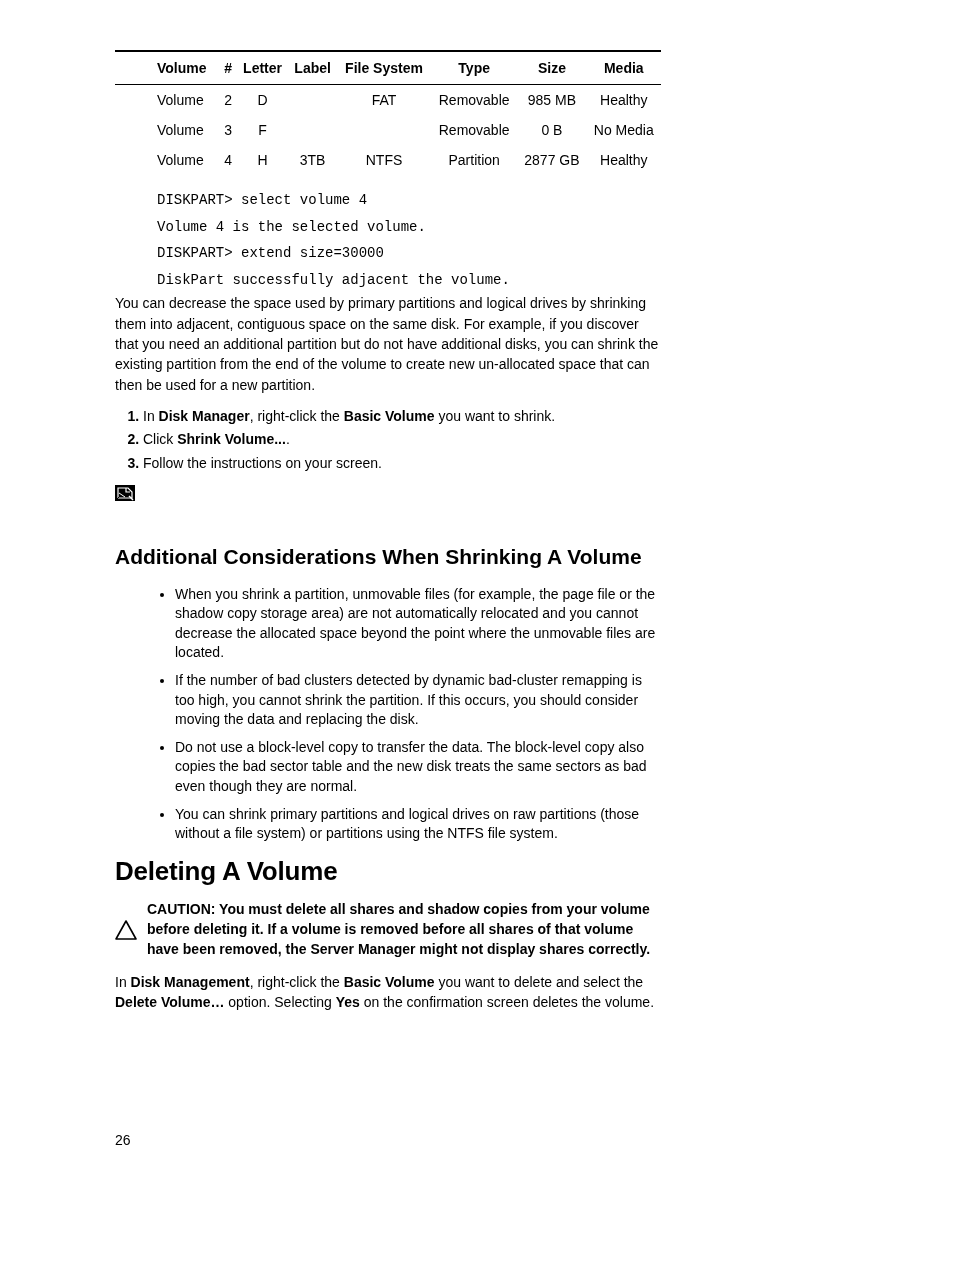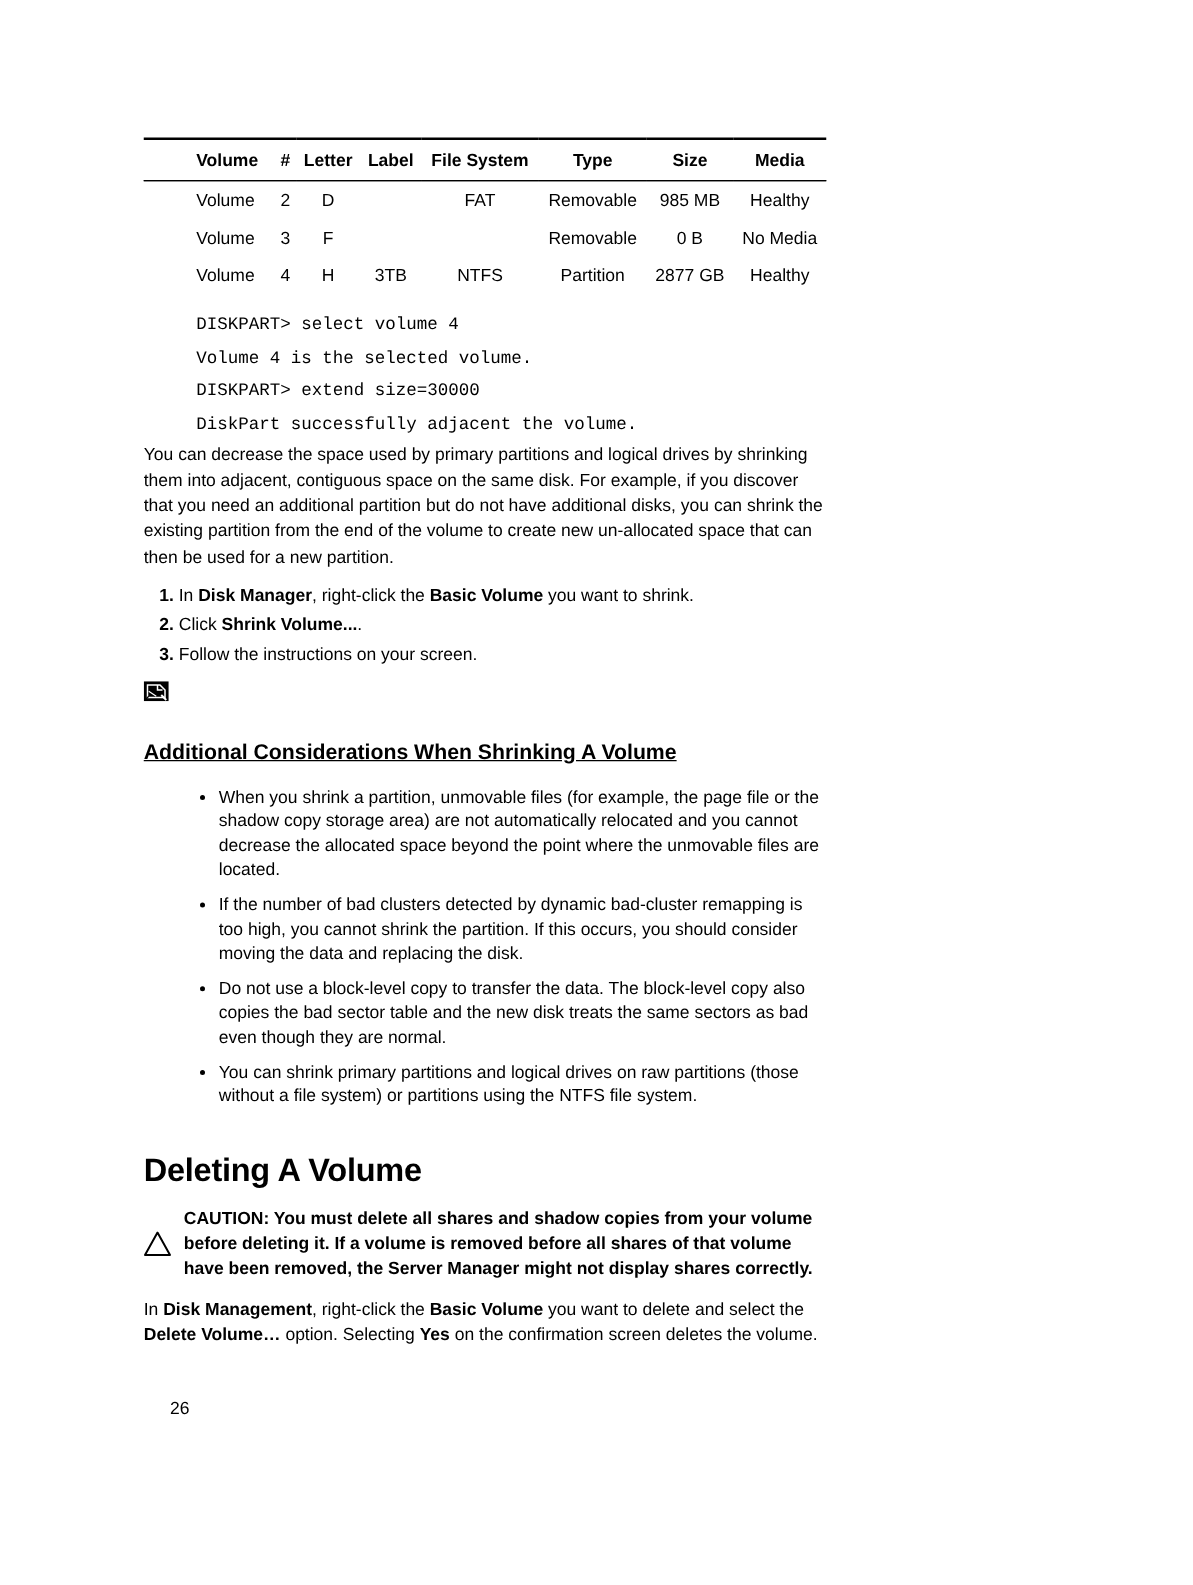--- a/index.html
+++ b/index.html
@@ -7,21 +7,21 @@
     padding: 0;
     background: #fff;
     font-family: Arial, Helvetica, sans-serif;
     color: #000;
   }
   .page {
     width: 776px;
     height: 1268px;
     position: relative;
     box-sizing: border-box;
-    padding: 110px 115px 0 115px;
+    padding: 50px 115px 0 115px;
   }
   table.vol {
     width: 100%;
     border-collapse: collapse;
     font-size: 14px;
   }
   table.vol th {
     font-weight: bold;
     padding: 8px 4px 8px 4px;
     border-top: 2px solid #000;
@@ -70,24 +70,23 @@
     font-size: 14px;
     line-height: 1.4;
   }
   .note-icon {
     width: 20px; height: 16px;
     flex: 0 0 auto;
     margin-right: 10px;
     margin-top: 1px;
   }
   h2.sub {
-    font-size: 17px;
+    font-size: 21px;
     font-weight: bold;
-    margin: 31px 0 12px 0;
-    text-decoration: underline;
+    margin: 44px 0 12px 0;
   }
   ul.bul {
     margin: 0;
     padding: 0 0 0 60px;
     font-size: 14px;
   }
   ul.bul li {
     padding: 4px 0;
     line-height: 1.4;
     list-style-type: disc;
@@ -100,24 +99,23 @@
     line-height: 1.45;
   }
   .caution-icon {
     width: 22px; height: 20px;
     flex: 0 0 auto;
     margin-right: 10px;
     margin-top: 1px;
   }
   .pgnum {
     position: absolute;
-    bottom: 134px;
+    bottom: 120px;
     left: 115px;
     font-size: 14px;
-    margin-left: 21px;
   }
   b { font-weight: bold; }
 </style>
 </head>
 <body>
 
 <div class="page">
 
   <table class="vol">
     <thead>
@@ -192,21 +190,21 @@
 
   <h2 class="sub">Additional Considerations When Shrinking A Volume</h2>
 
   <ul class="bul">
     <li>When you shrink a partition, unmovable files (for example, the page file or the shadow copy storage area) are not automatically relocated and you cannot decrease the allocated space beyond the point where the unmovable files are located.</li>
     <li>If the number of bad clusters detected by dynamic bad-cluster remapping is too high, you cannot shrink the partition. If this occurs, you should consider moving the data and replacing the disk.</li>
     <li>Do not use a block-level copy to transfer the data. The block-level copy also copies the bad sector table and the new disk treats the same sectors as bad even though they are normal.</li>
     <li>You can shrink primary partitions and logical drives on raw partitions (those without a file system) or partitions using the NTFS file system.</li>
   </ul>
 
-  <h1 class="sec" style="margin-top:30px;">Deleting A Volume</h1>
+  <h1 class="sec" style="margin-top:8px;">Deleting A Volume</h1>
 
 
   <div class="caution-row">
     <svg class="caution-icon" viewBox="0 0 22 20">
       <path d="M11 1 L21 19 L1 19 Z" fill="none" stroke="#000" stroke-width="1.6" stroke-linejoin="round"></path>
     </svg>
     <div><b><span>CAUTION: </span><span>You must delete all shares and shadow copies from your volume before deleting it. If a volume is removed before all shares of that volume have been removed, the Server Manager might not display shares correctly.</span></b></div>
   </div>
 
   <p class="body"><span>In </span><b>Disk Management</b><span>, right-click the </span><b>Basic Volume</b><span> you want to delete and select the </span><b>Delete Volume…</b><span> option. Selecting </span><b>Yes</b><span> on the confirmation screen deletes the volume.</span></p>

